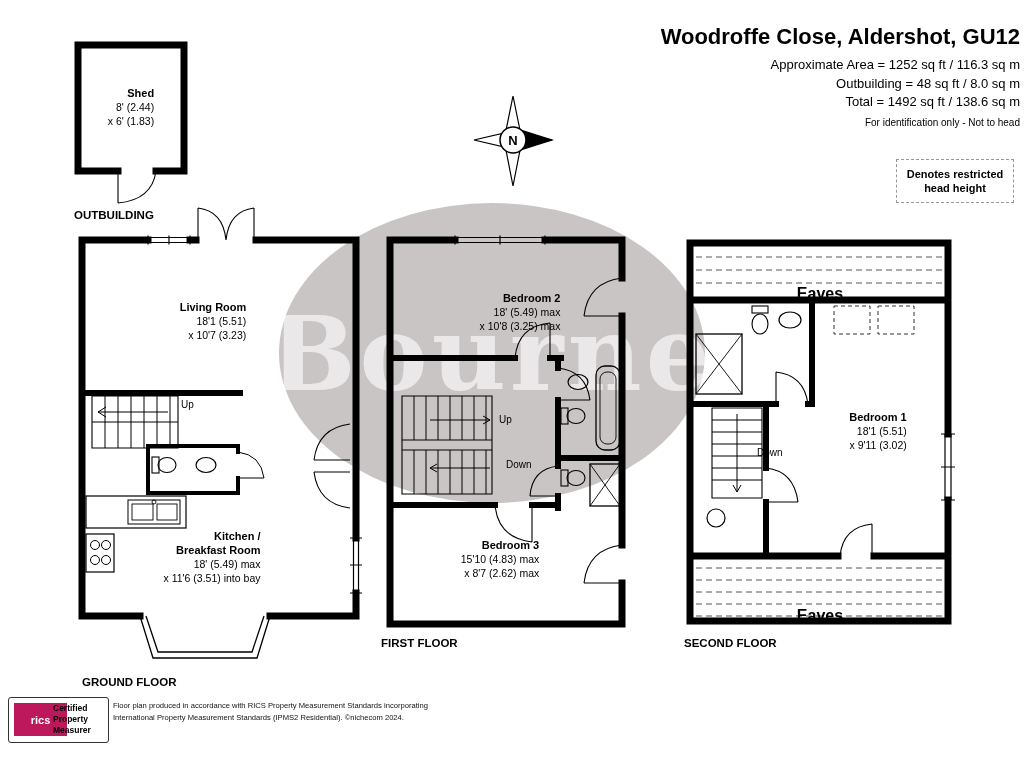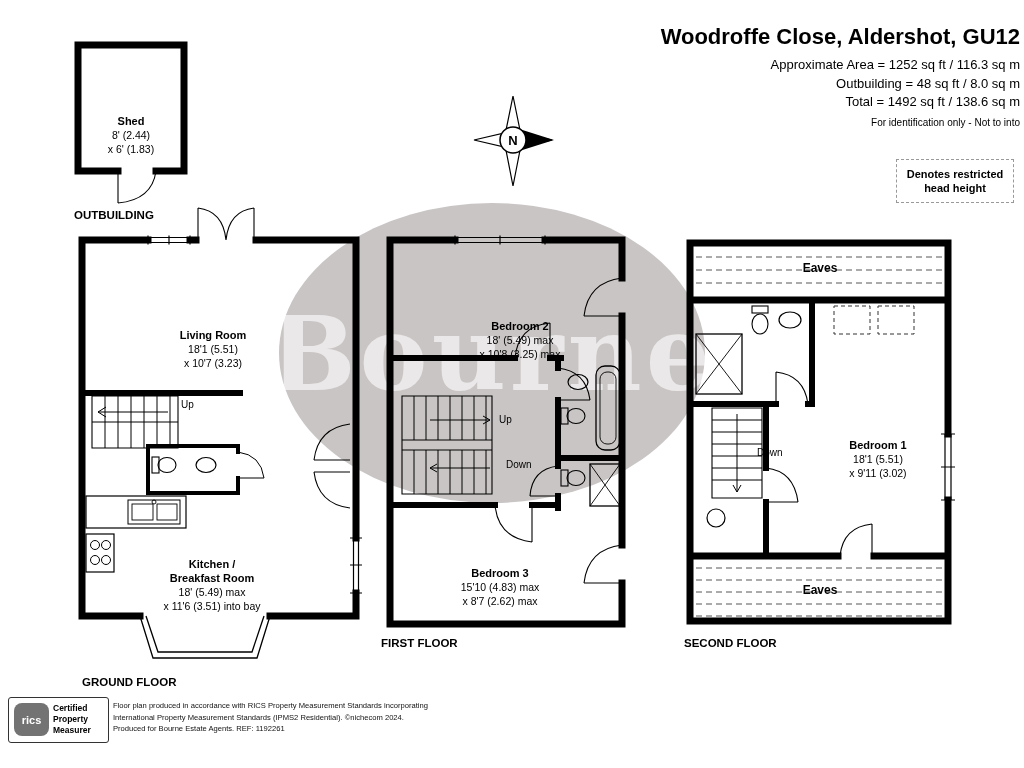--- a/index.html
+++ b/index.html
@@ -1,33 +1,33 @@
 <!DOCTYPE html>
 <html><head>
 <meta charset="utf-8">
 <style>
   html,body{margin:0;padding:0;background:#fff;}
   .canvas{position:relative;width:1024px;height:768px;background:#ffffff;overflow:hidden;
           font-family:"Liberation Sans",sans-serif;color:#000;}
   svg{position:absolute;left:0;top:0;z-index:1;}
-  .room-label{position:absolute;transform:translateX(-50%);text-align:center;z-index:5;margin-top:28px;}
+  .room-label{position:absolute;transform:translateX(-50%);text-align:right;z-index:5;}
   .room-name{font-weight:bold;font-size:11px;line-height:14px;white-space:nowrap;}
   .room-dim{font-size:10.5px;line-height:14px;white-space:nowrap;}
   .floor-label{position:absolute;font-weight:bold;font-size:11.5px;z-index:5;white-space:nowrap;}
   .small-label{position:absolute;font-size:10px;z-index:5;white-space:nowrap;}
-  .eaves-label{position:absolute;transform:translateX(-50%);font-weight:bold;font-size:12px;z-index:5;}
+  .eaves-label{position:absolute;transform:translateX(-50%);font-weight:bold;font-size:16px;z-index:5;margin-top:24px;}
   .header{position:absolute;top:26px;right:4px;text-align:right;z-index:5;}
   .header-title{font-weight:bold;font-size:22px;line-height:22px;}
   .header-area{font-size:13px;line-height:18.5px;margin-top:8px;}
   .header-disclaimer{font-size:10px;margin-top:5px;}
   .restricted-box{position:absolute;top:159px;right:10px;width:106px;border:1.5px dashed #999;
                   padding:7px 5px;text-align:center;font-weight:bold;font-size:11px;line-height:14px;z-index:5;margin-left:16px;}
   .footer-logo{position:absolute;left:8px;top:697px;width:99px;height:44px;border:1.5px solid #333;
                border-radius:3px;z-index:5;background:#fff;}
-  .rics-square{position:absolute;left:5px;top:5px;width:35px;height:33px;background:#737373;border-radius:8px;
+  .rics-square{position:absolute;left:5px;top:5px;width:53px;height:33px;background:#be185d;border-radius:0;
                color:#fff;font-weight:bold;font-size:11px;display:flex;align-items:center;justify-content:center;}
   .rics-caption{position:absolute;left:44px;top:5px;font-weight:bold;font-size:8.5px;line-height:11px;}
   .footer-text{position:absolute;left:113px;top:700px;font-size:7.6px;line-height:11.5px;z-index:5;color:#111;white-space:nowrap;}
 </style>
 </head>
 <body>
 
 <div class="canvas">
 
 <svg width="1024" height="768" viewBox="0 0 1024 768">
@@ -138,21 +138,21 @@
   </g>
 </svg>
 
 <div class="header">
   <div class="header-title">Woodroffe Close, Aldershot, GU12</div>
   <div class="header-area">
     <div>Approximate Area = 1252 sq ft / 116.3 sq m</div>
     <div>Outbuilding = 48 sq ft / 8.0 sq m</div>
     <div>Total = 1492 sq ft / 138.6 sq m</div>
   </div>
-  <div class="header-disclaimer">For identification only - Not to into</div>
+  <div class="header-disclaimer">For identification only - Not to head</div>
 </div>
 <div class="restricted-box">Denotes restricted head height</div>
 
 <div class="room-label" style="left:131px;top:86px;">
   <div class="room-name">Shed</div>
   <div class="room-dim">8' (2.44)</div>
   <div class="room-dim">x 6' (1.83)</div>
 </div>
 <div class="floor-label" style="left:74px;top:209px;">OUTBUILDING</div>
 
@@ -198,16 +198,15 @@
   <div class="rics-square">rics</div>
   <div class="rics-caption">
     <div>Certified</div>
     <div>Property</div>
     <div>Measurer</div>
   </div>
 </div>
 <div class="footer-text">
   <div>Floor plan produced in accordance with RICS Property Measurement Standards incorporating</div>
   <div>International Property Measurement Standards (IPMS2 Residential).  ©nichecom 2024.</div>
-  <div>Produced for Bourne Estate Agents.   REF: 1192261</div>
 </div>
 
 </div>
 
 </body></html>

